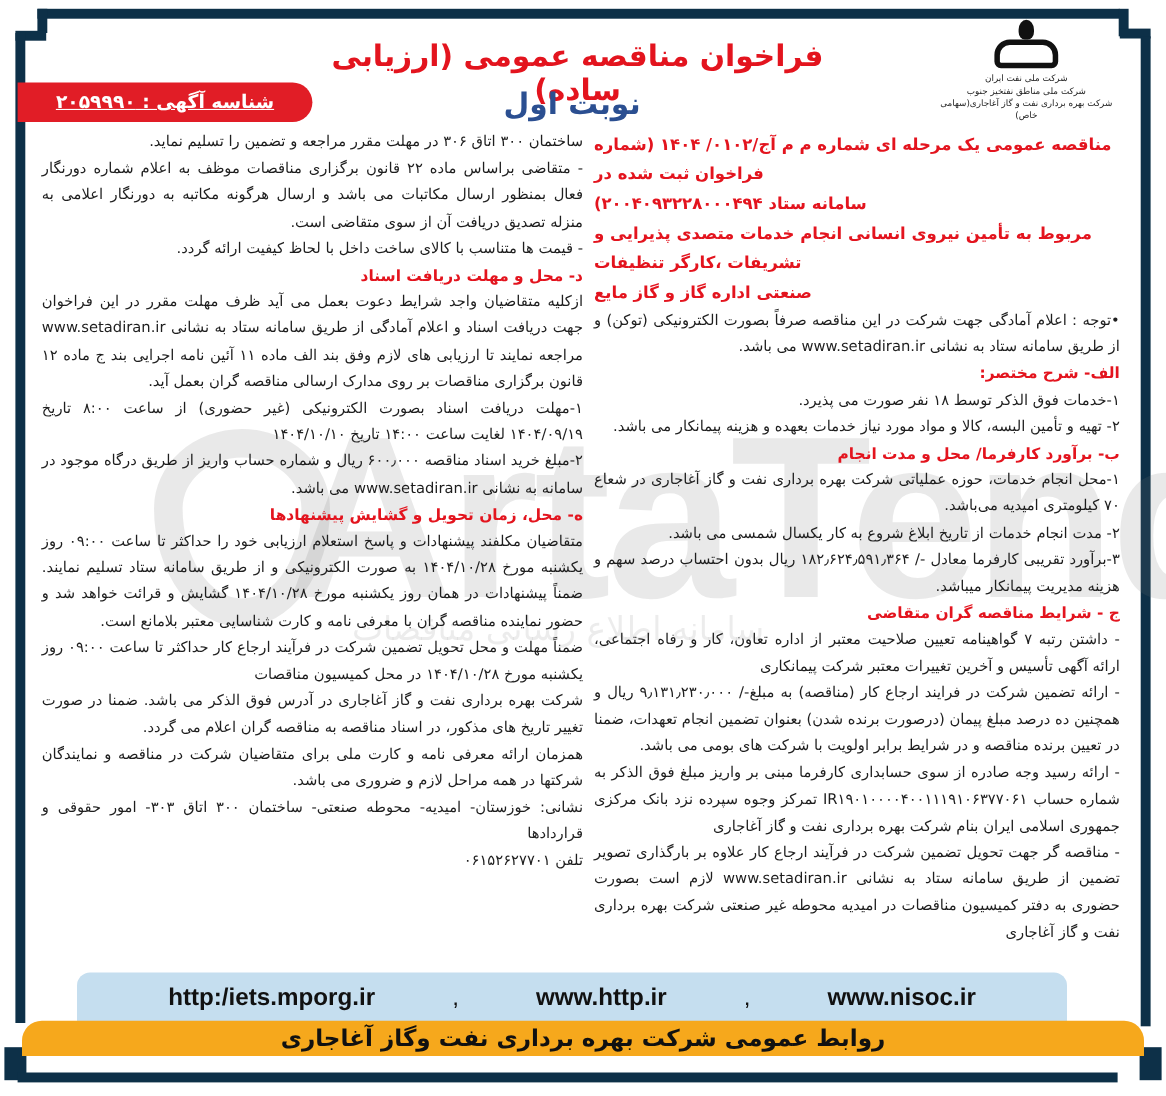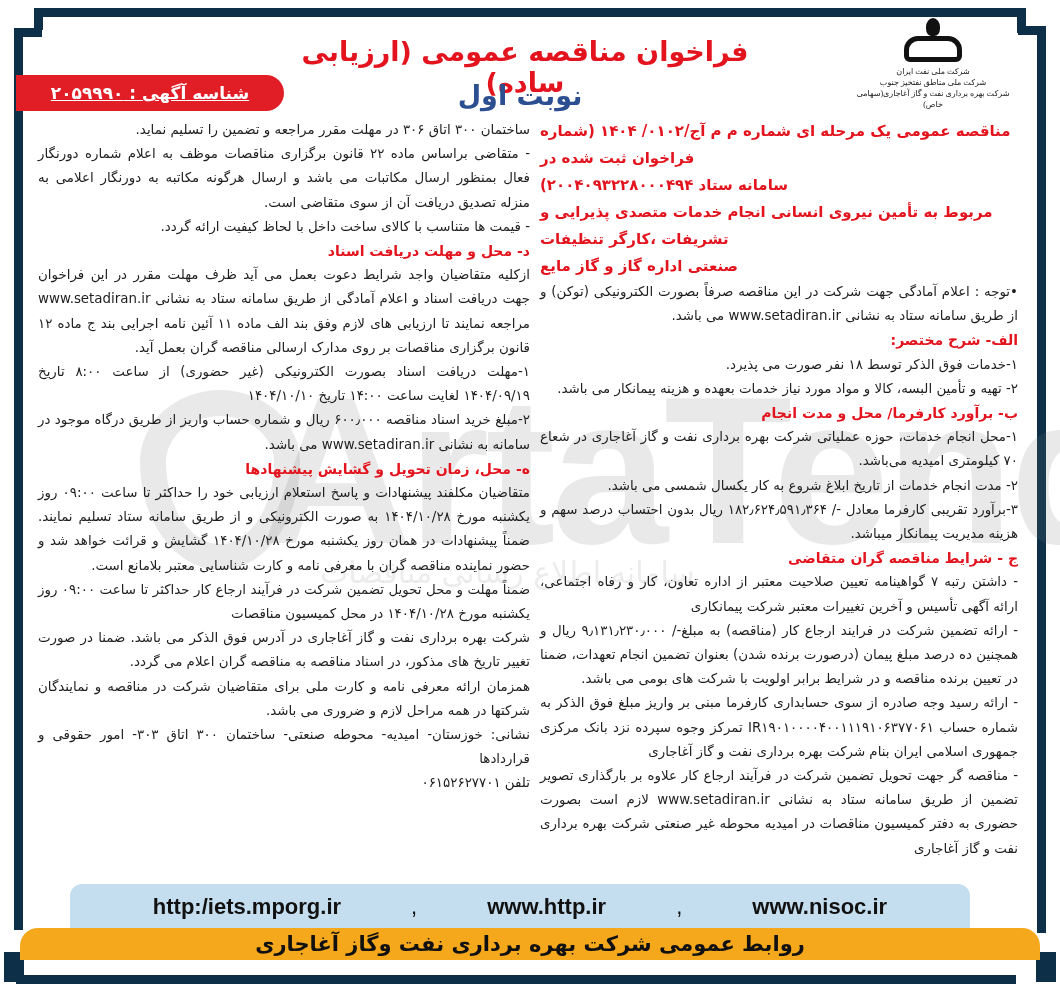--- a/index.html
+++ b/index.html
@@ -22,21 +22,21 @@
   .watermark { position: absolute; left: 140px; top: 380px; width: 760px; height: 200px; pointer-events: none; }
   .wm-text { position: absolute; left: 120px; top: -30px; font-family: "Liberation Sans", sans-serif; font-weight: bold; font-size: 210px; color: rgba(120,120,120,0.16); letter-spacing: -4px; white-space: nowrap; }
   .wm-shield { position: absolute; left: 0; top: 10px; width: 160px; height: 180px; border: 26px solid rgba(120,120,120,0.16); border-radius: 50% 50% 50% 50% / 40% 40% 60% 60%; }
   .wm-sub { position: absolute; left: 180px; top: 175px; font-size: 30px; color: rgba(120,120,120,0.14); direction: rtl; white-space: nowrap; }
 
   
   .logo { position: absolute; right: 42px; top: 18px; width: 170px; text-align: center; direction: rtl; }
   .logo-mark { width: 70px; height: 46px; margin: 0 auto 2px; position: relative; }
   .logo-flame { position: absolute; left: 28px; top: 0; width: 14px; height: 18px; background: #111; border-radius: 50% 50% 40% 40%; }
   .logo-body { position: absolute; left: 6px; top: 18px; width: 58px; height: 26px; border: 5px solid #111; border-radius: 14px 14px 6px 6px; }
-  .logo-line { font-size: 8px; line-height: 11px; color: #222; font-family: Liberation Serif, serif; }
+  .logo-line { font-size: 8px; line-height: 11px; color: #222; }
 
   .title-main { position: absolute; left: 290px; top: 36px; width: 470px; text-align: center; direction: rtl; font-size: 27px; font-weight: bold; color: #e3141e; }
   .title-sub { position: absolute; left: 420px; top: 80px; width: 200px; text-align: center; direction: rtl; font-size: 27px; font-weight: bold; color: #2b4f91; }
   .ad-id { position: absolute; left: 16px; top: 75px; width: 268px; height: 36px; background: #e11d26; border-radius: 0 18px 18px 0; color: #fff; font-weight: bold; font-size: 17px; display: flex; align-items: center; justify-content: center; direction: rtl; text-decoration: underline; }
 
   
   .col { position: absolute; direction: rtl; text-align: justify; font-size: 13.4px; line-height: 24.2px; color: #1e1e1e; }
   .col-right { left: 540px; top: 118px; width: 478px; }
   .col-left { left: 38px; top: 118px; width: 492px; }
   .red-head { color: #e3141e; font-weight: bold; font-size: 15px; text-align: left; line-height: 27px; }

